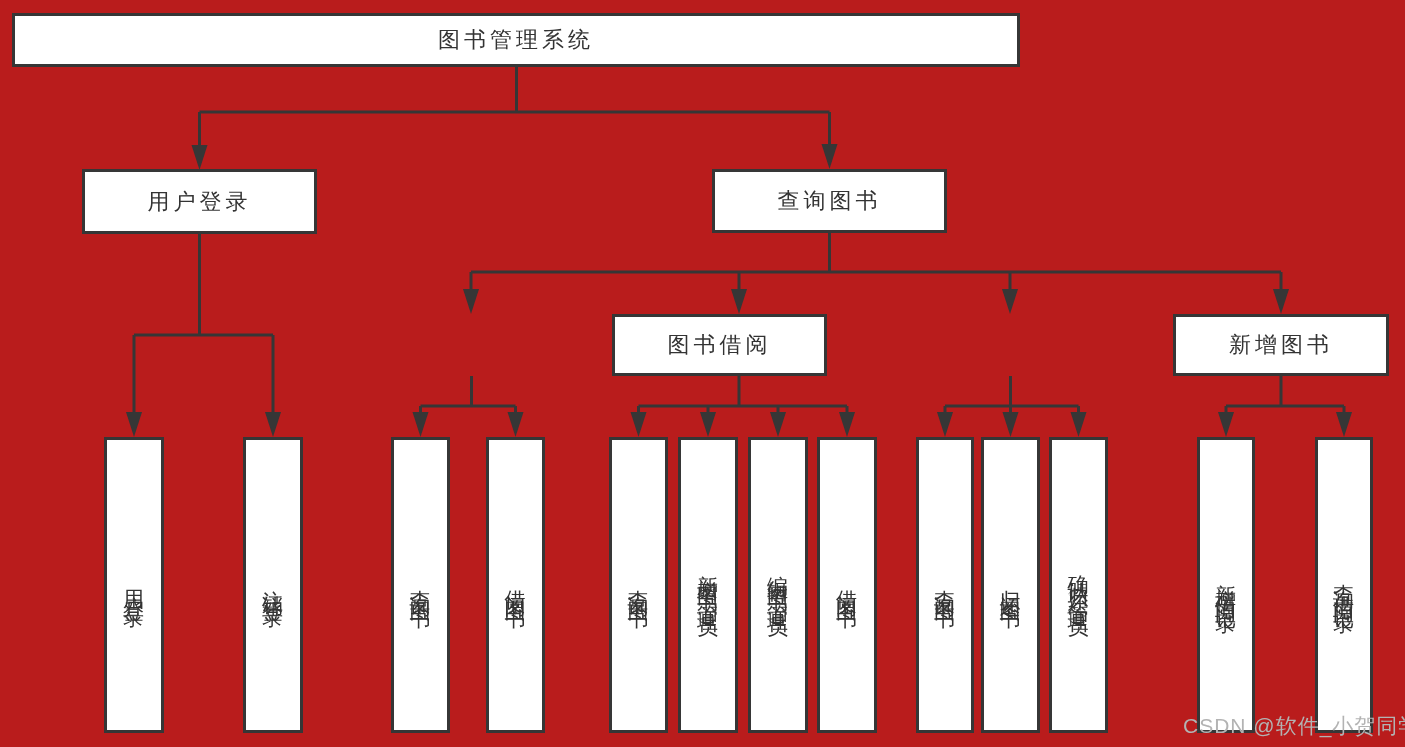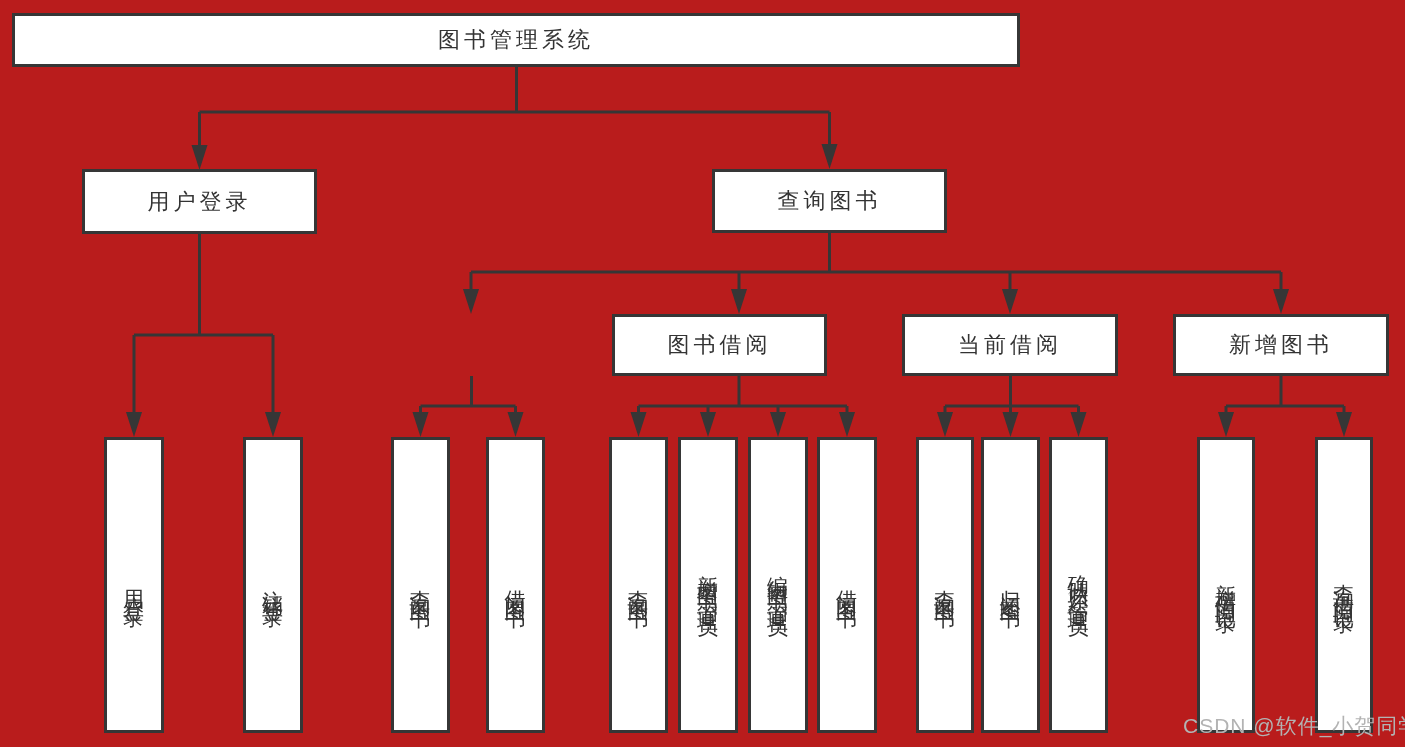--- a/index.html
+++ b/index.html
@@ -122,23 +122,20 @@
   <div class="node h-node" style="left:82px;top:169px;width:235px;height:65px;">
     <span>用户登录</span>
   </div>
   <div class="node h-node" style="left:712px;top:169px;width:235px;height:64px;">
     <span>查询图书</span>
   </div>
 
   <div class="node h-node" style="left:612px;top:314px;width:215px;height:62px;">
     <span>图书借阅</span>
   </div>
-  <div class="node h-node" style="left:902px;top:314px;width:216px;height:62px;">
-    <span>当前借阅</span>
-  </div>
   <div class="node h-node" style="left:1173px;top:314px;width:216px;height:62px;">
     <span>新增图书</span>
   </div>
 
   <div class="node leaf" style="left:104px;top:437px;width:60px;height:296px;">
     <span>用户登录</span>
   </div>
   <div class="node leaf" style="left:243px;top:437px;width:60px;height:296px;">
     <span>注销登录</span>
   </div>

